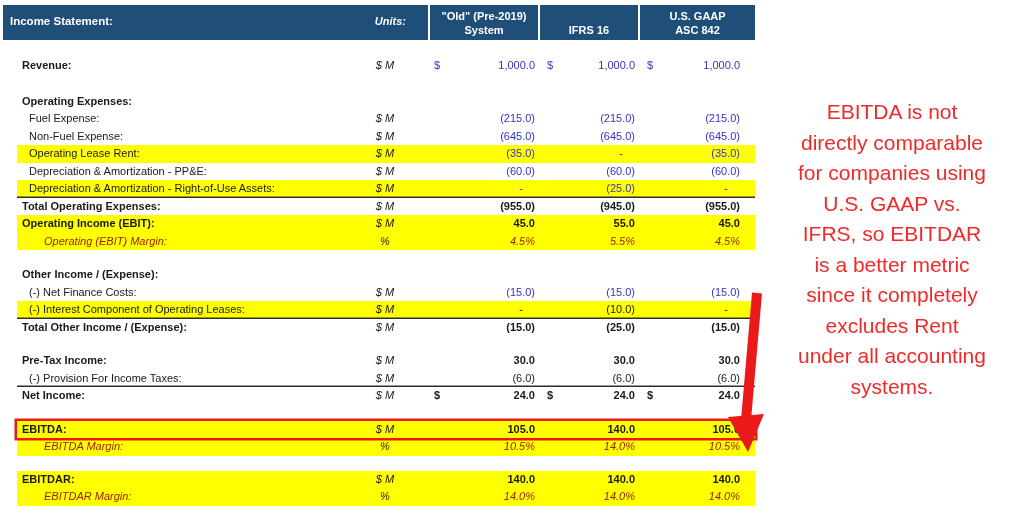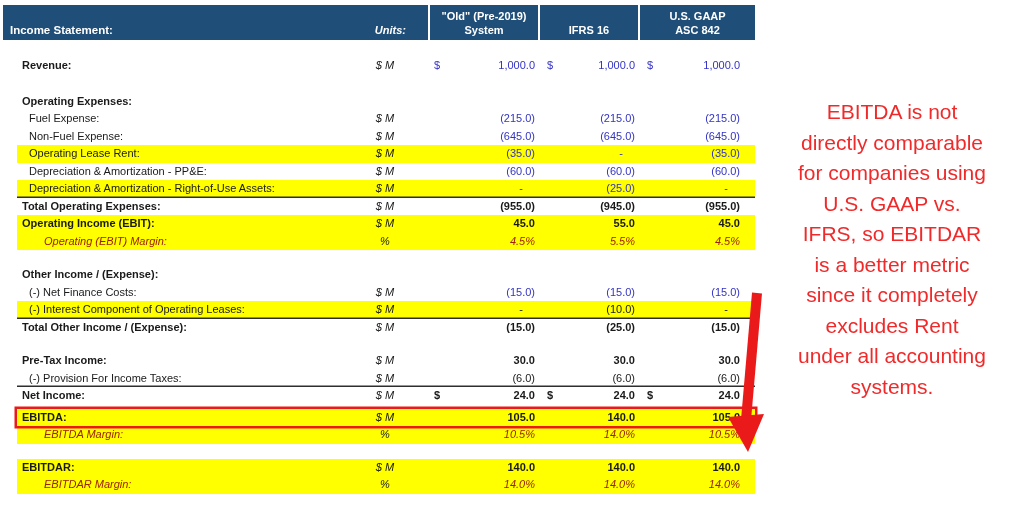--- a/index.html
+++ b/index.html
@@ -5,21 +5,21 @@
   html,body{margin:0;padding:0;}
   body{
     width:1024px;height:531px;background:#ffffff;position:relative;overflow:hidden;
     font-family:"Liberation Sans", sans-serif;
   }
   .sheet{position:absolute;inset:0;}
 
   
   .hdr{position:absolute;left:3px;top:5px;width:752px;height:35px;background:var(--navy);
        display:flex;color:#fff;box-sizing:border-box;}
-  .hdr-left{flex:1;display:flex;justify-content:space-between;align-items:flex-end;
+  .hdr-left{flex:1;display:flex;justify-content:space-between;align-items:center;
             padding:0 22px 4px 7px;}
   .hdr-title{font-weight:bold;font-size:11.5px;}
   .hdr-units{font-weight:bold;font-style:italic;font-size:11px;padding-left:30px;}
   .hdr-col{display:flex;flex-direction:column;justify-content:flex-end;align-items:center;
            border-left:2px solid #fff;padding-bottom:3px;font-weight:bold;font-size:11px;
            line-height:14px;box-sizing:border-box;text-align:center;}
   .hdr-col.c1{width:110px}.hdr-col.c2{width:100px}.hdr-col.c3{width:117px}
 
   
   .tbody{position:absolute;left:17px;top:57px;width:738px;}
@@ -294,21 +294,21 @@
         </div>
         <div class="vc c2 has-dollar">
           <span class="num bold">$</span>
           <span class="num bold">24.0</span>
         </div>
         <div class="vc c3 has-dollar">
           <span class="num bold">$</span>
           <span class="num bold">24.0</span>
         </div>
       </div>
-      <div class="row yellow redbox" style="margin-top: 4px;">
+      <div class="row yellow redbox" style="margin-top: 16px;">
         <div class="lbl bold">EBITDA:</div>
         <div class="units">$ M</div>
         <div class="vc c1">
           <span class="num bold">105.0</span>
         </div>
         <div class="vc c2">
           <span class="num bold">140.0</span>
         </div>
         <div class="vc c3">
           <span class="num bold">105.0</span>

